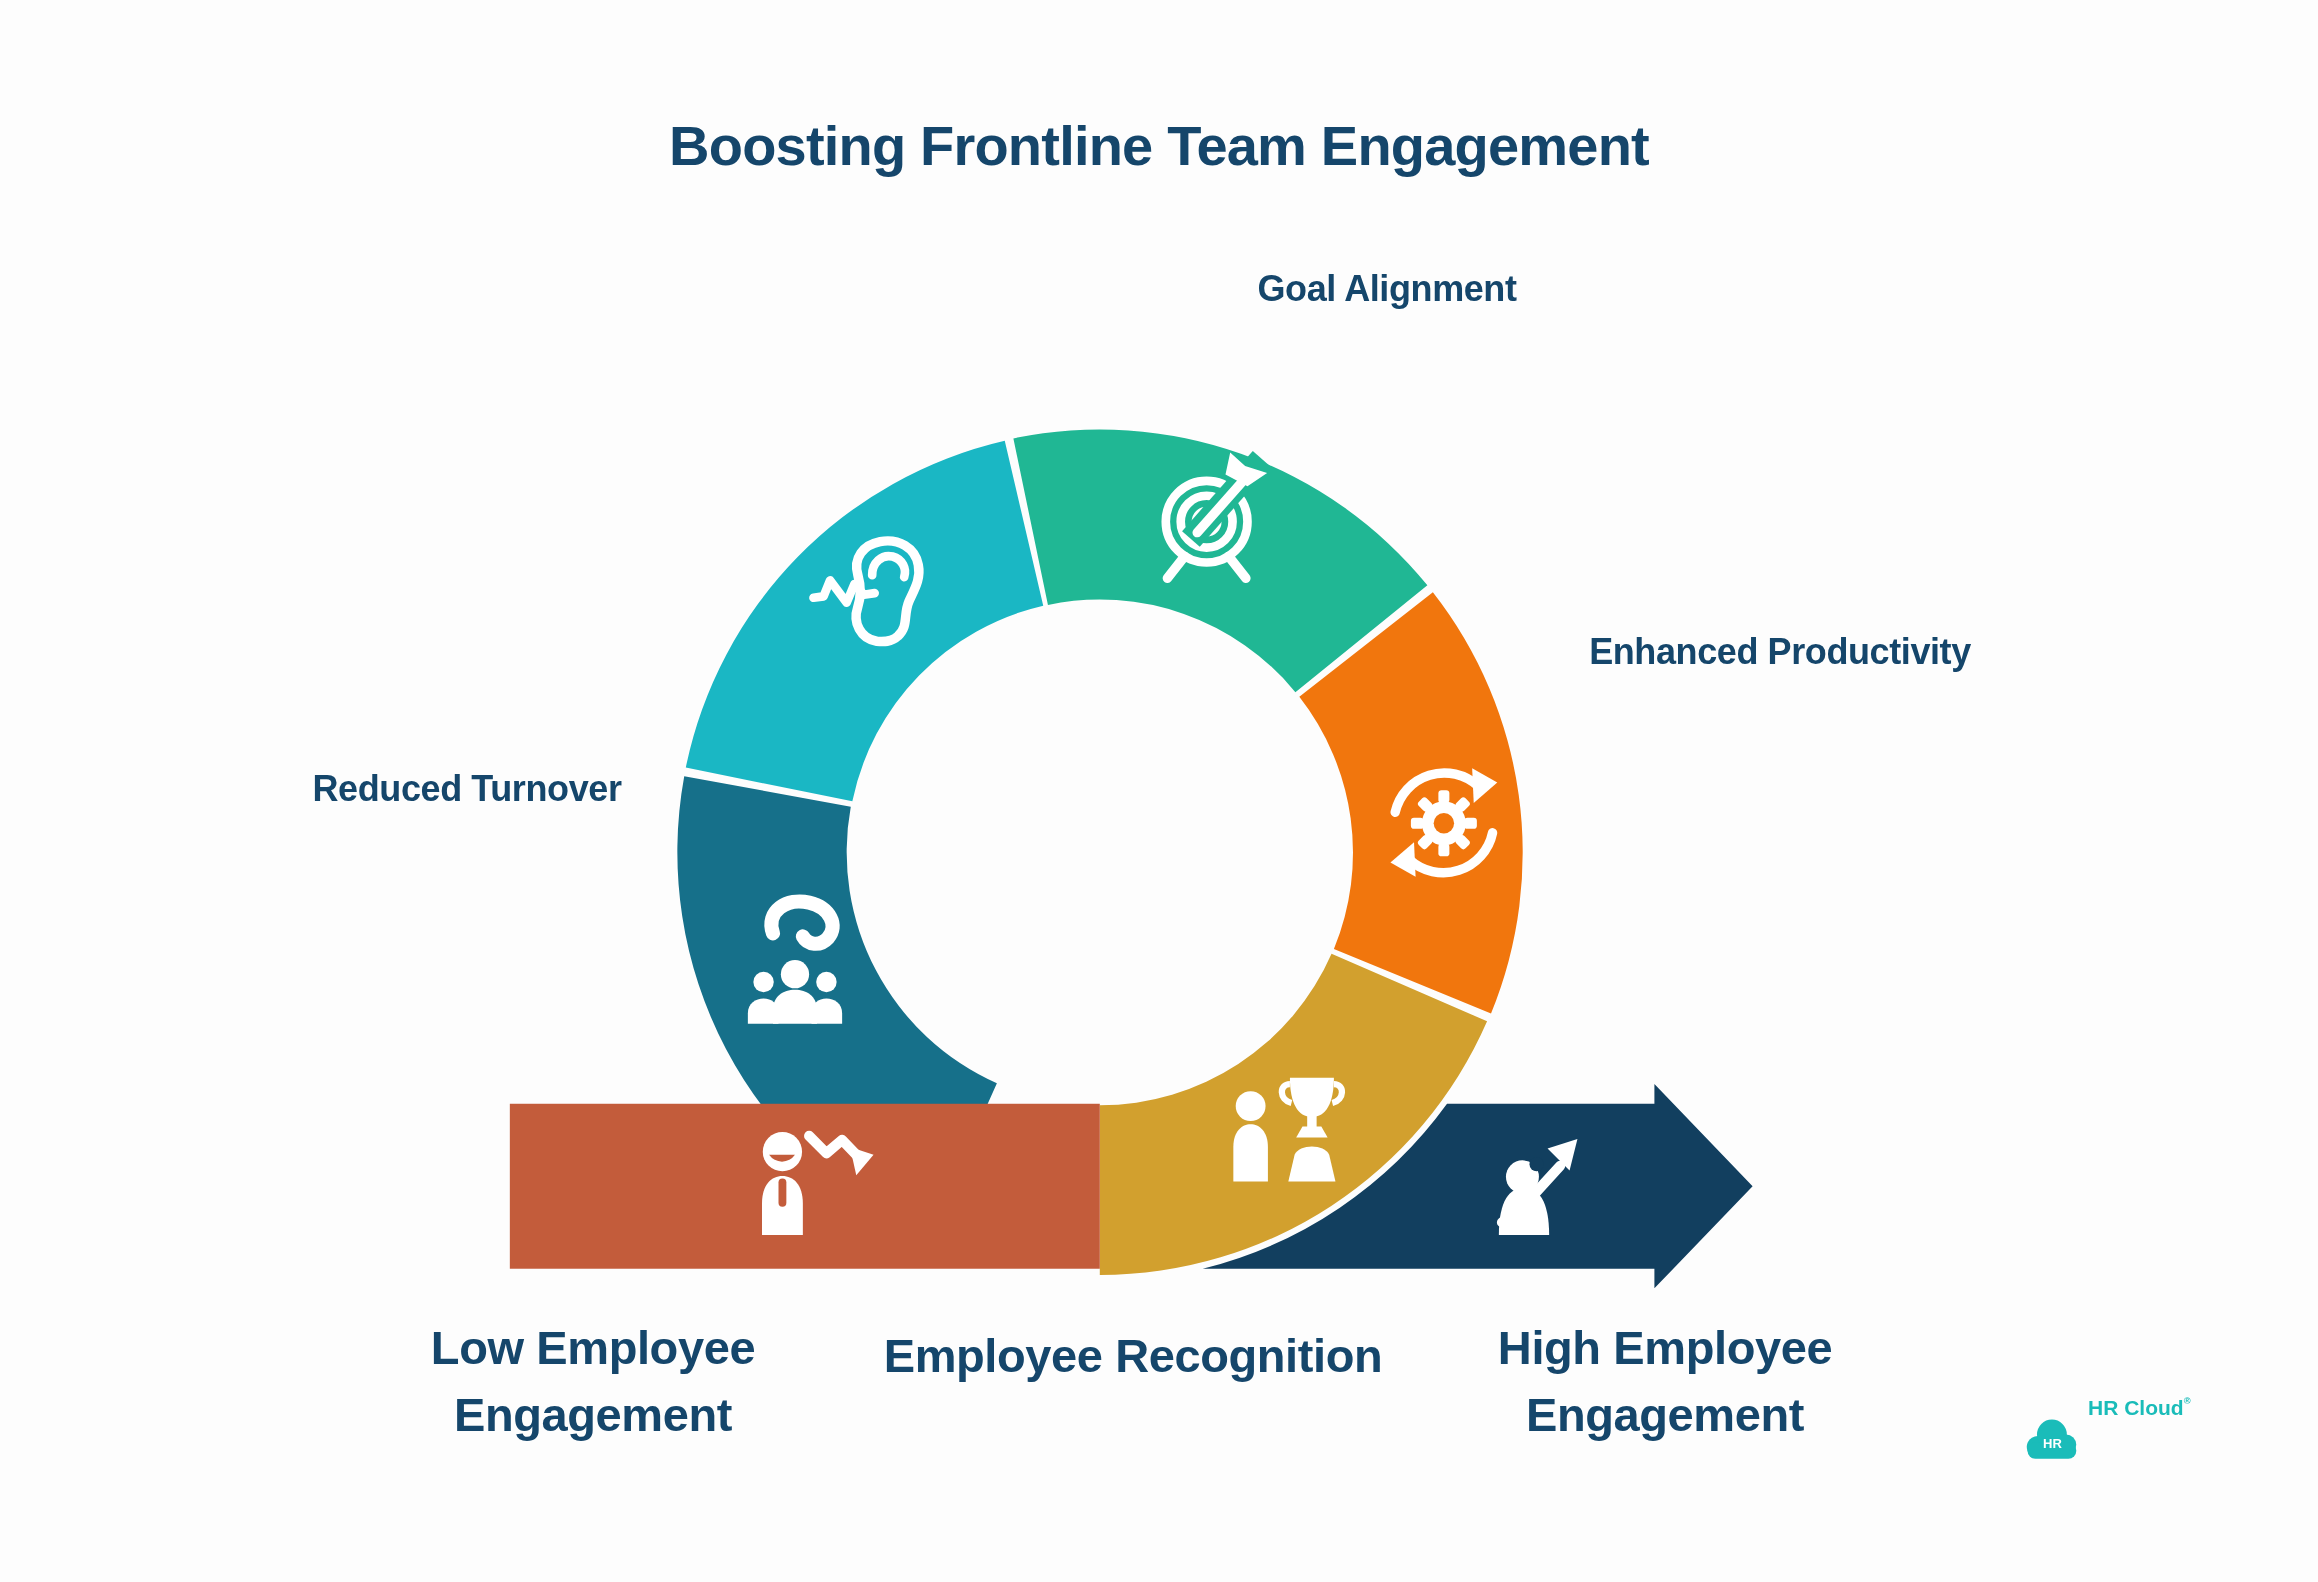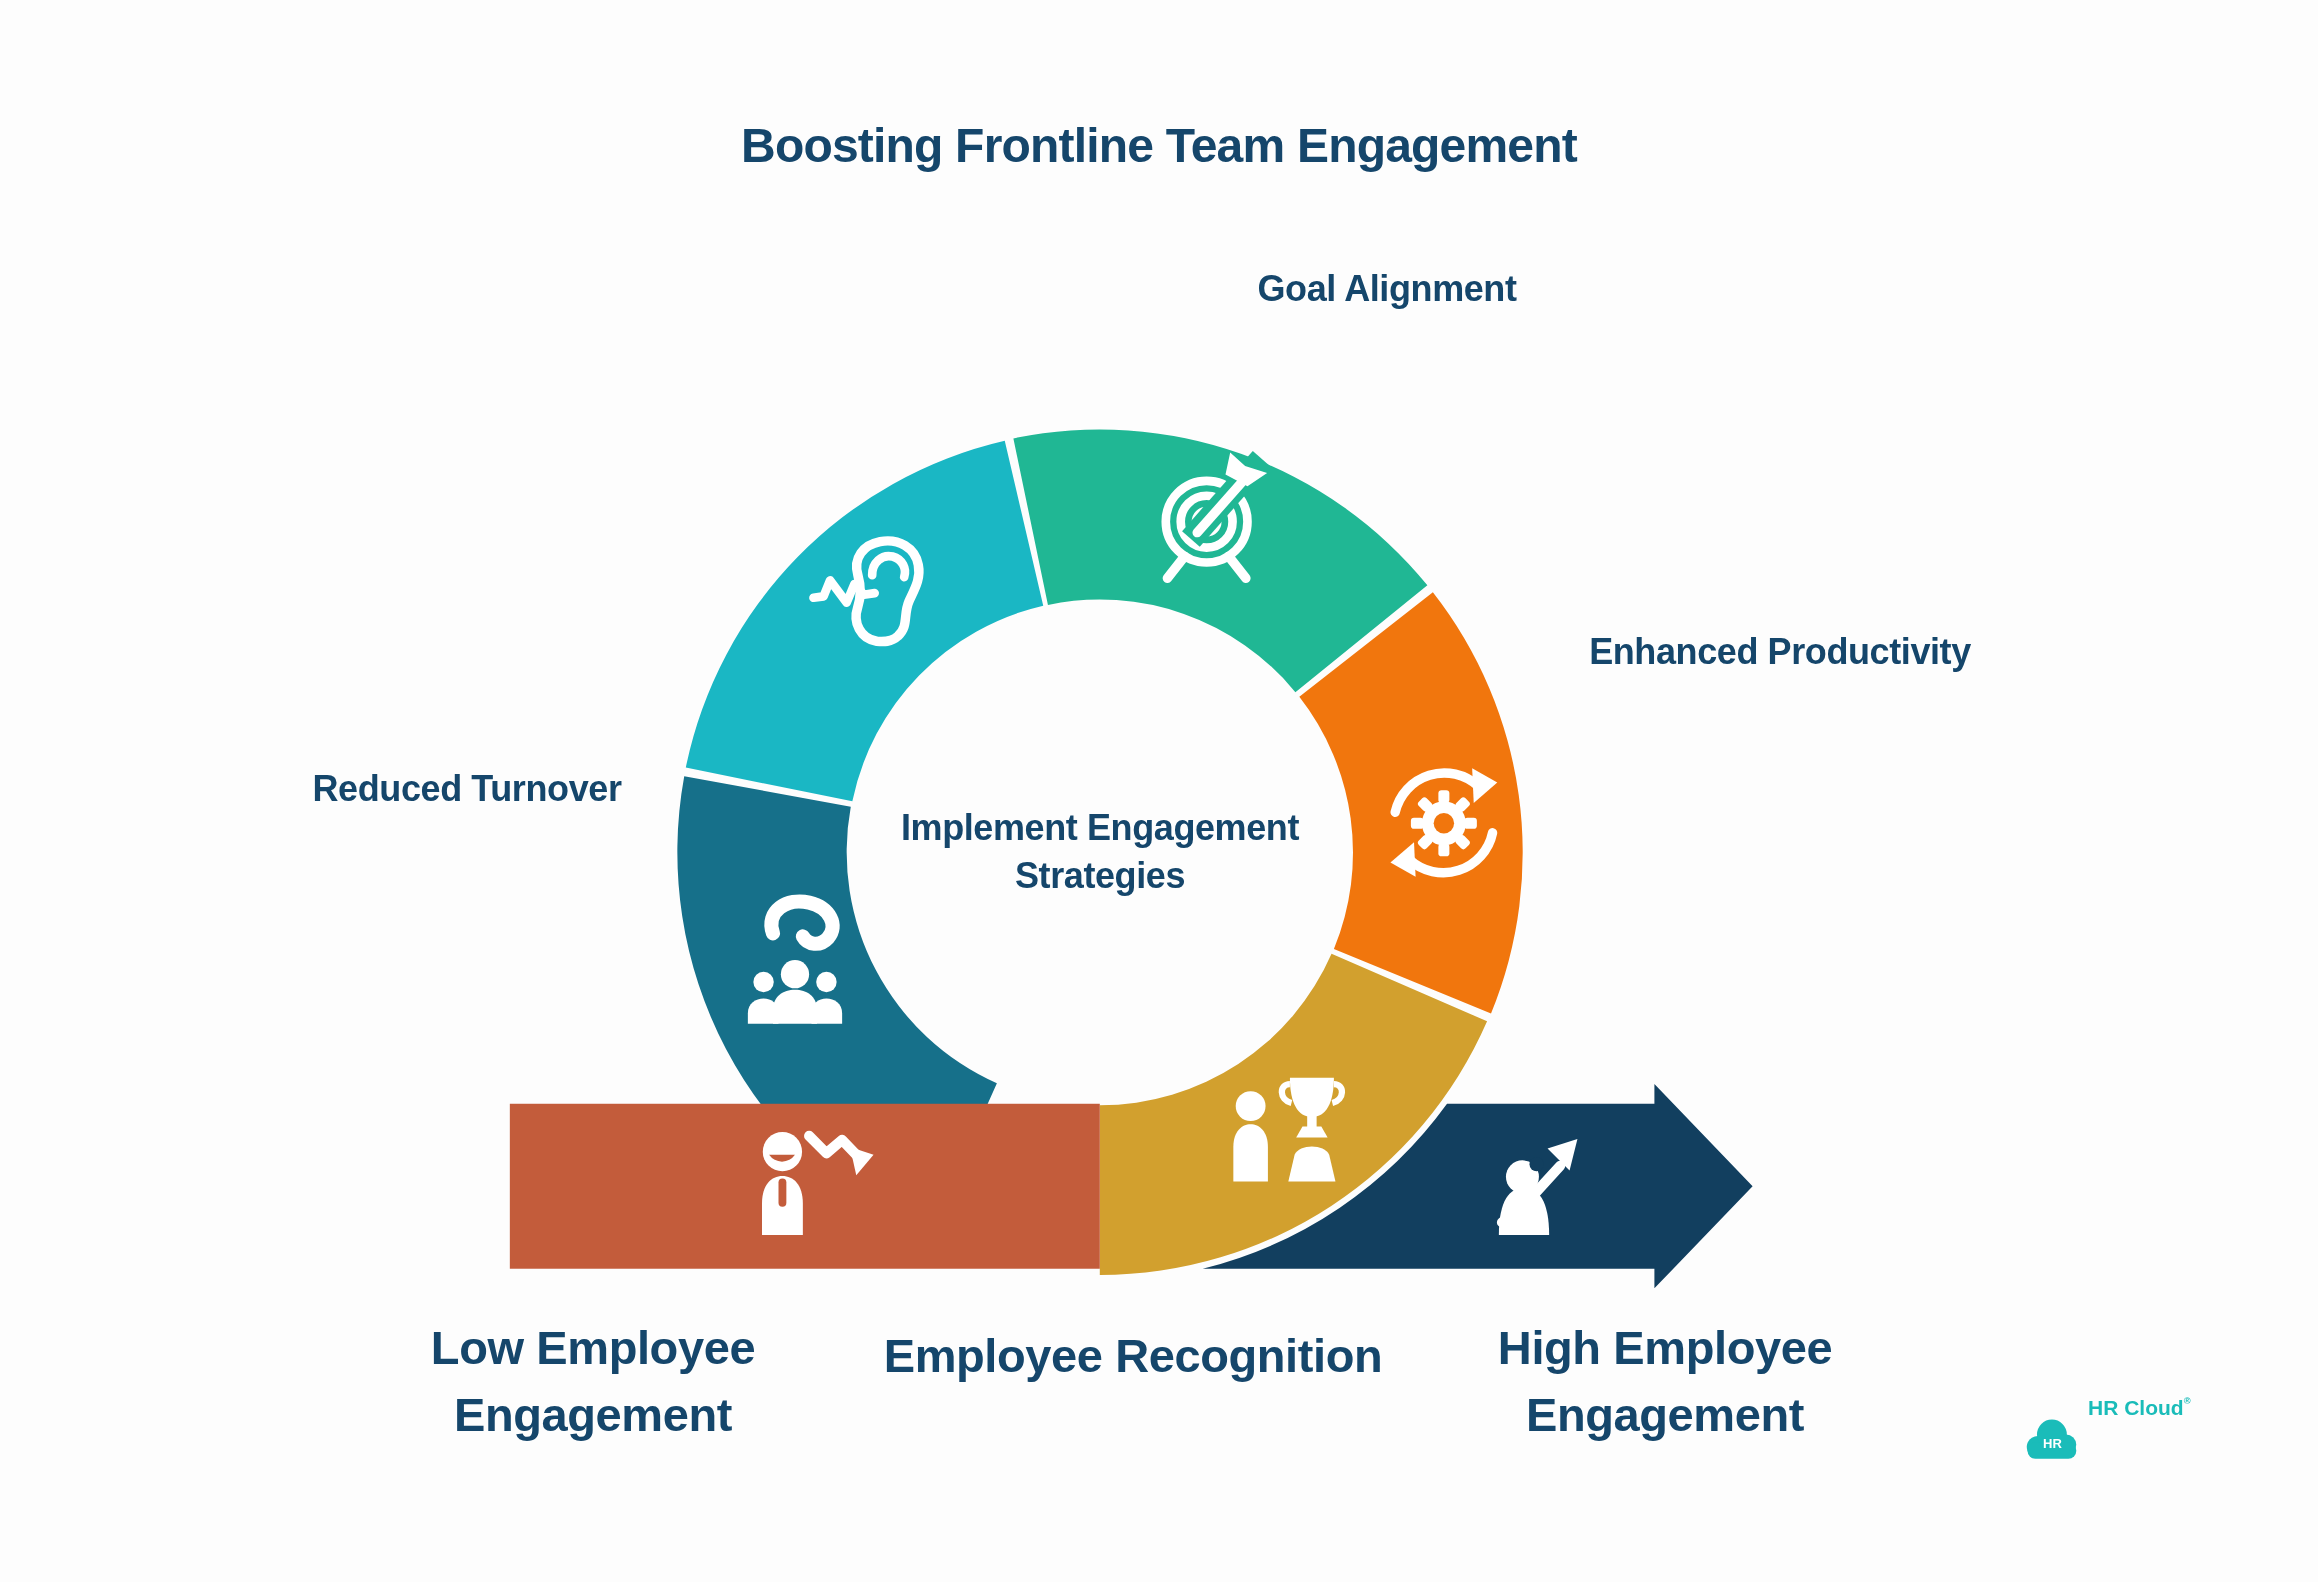--- a/index.html
+++ b/index.html
@@ -1,21 +1,21 @@
 <!DOCTYPE html>
 <html style="font-size:12.6px"><head>
 <meta charset="utf-8">
 <style>
   html,body{margin:0;padding:0;background:#fdfdfd;}
   #canvas{position:relative;width:2319px;height:1583px;background:#fdfdfd;overflow:hidden;
           font-family:"Liberation Sans", sans-serif;}
   #diagram-svg{position:absolute;left:0;top:0;}
   .lbl{position:absolute;transform:translate(-50%,-50%);color:#15466b;font-weight:700;
        text-align:center;letter-spacing:-0.4px;}
-  .title{font-size:48px;letter-spacing:-0.8px;white-space:nowrap;}
+  .title{font-size:56px;letter-spacing:-0.8px;white-space:nowrap;}
   .seg-lbl{font-size:36px;white-space:nowrap;}
   .flow-lbl{font-size:47px;line-height:1.42;width:361px;}
   .flow-lbl.nowrap{white-space:nowrap;width:auto;}
   .center-lbl{font-size:36px;line-height:1.32;width:471px;}
   .logo-word{position:absolute;color:#1abcb9;font-weight:700;font-size:21px;white-space:nowrap;}
   .logo-reg{font-size:9.4px;vertical-align:11px;}
   .logo-mono{position:absolute;color:#ffffff;font-weight:700;font-size:13px;}
 </style>
 </head>
 <body>
@@ -117,21 +117,20 @@
       <rect x="3" y="34" width="62" height="21" rx="10"></rect>
     </g>
   </svg>
 
   <div class="lbl title" style="left:1159px;top:145px;">Boosting Frontline Team Engagement</div>
 
   <div class="lbl seg-lbl" style="left:1387px;top:289px;">Goal Alignment</div>
   <div class="lbl seg-lbl" style="left:1780px;top:652px;">Enhanced Productivity</div>
   <div class="lbl seg-lbl" style="left:467px;top:789px;">Reduced Turnover</div>
 
-  <div class="lbl center-lbl" style="left:1100px;top:852px;">Implement Engagement Strategies</div>
 
   <div class="lbl flow-lbl" style="left:593px;top:1382px;">Low Employee Engagement</div>
   <div class="lbl flow-lbl" style="left:1665px;top:1382px;">High Employee Engagement</div>
   <div class="lbl flow-lbl nowrap" style="left:1133px;top:1356px;">Employee Recognition</div>
 
   <span class="logo-mono" style="left:2043px;top:1436px;">HR</span>
   <span class="logo-word" style="left:2088px;top:1395px;"><span>HR Cloud</span><span class="logo-reg">®</span></span>
 
 </div>
 

